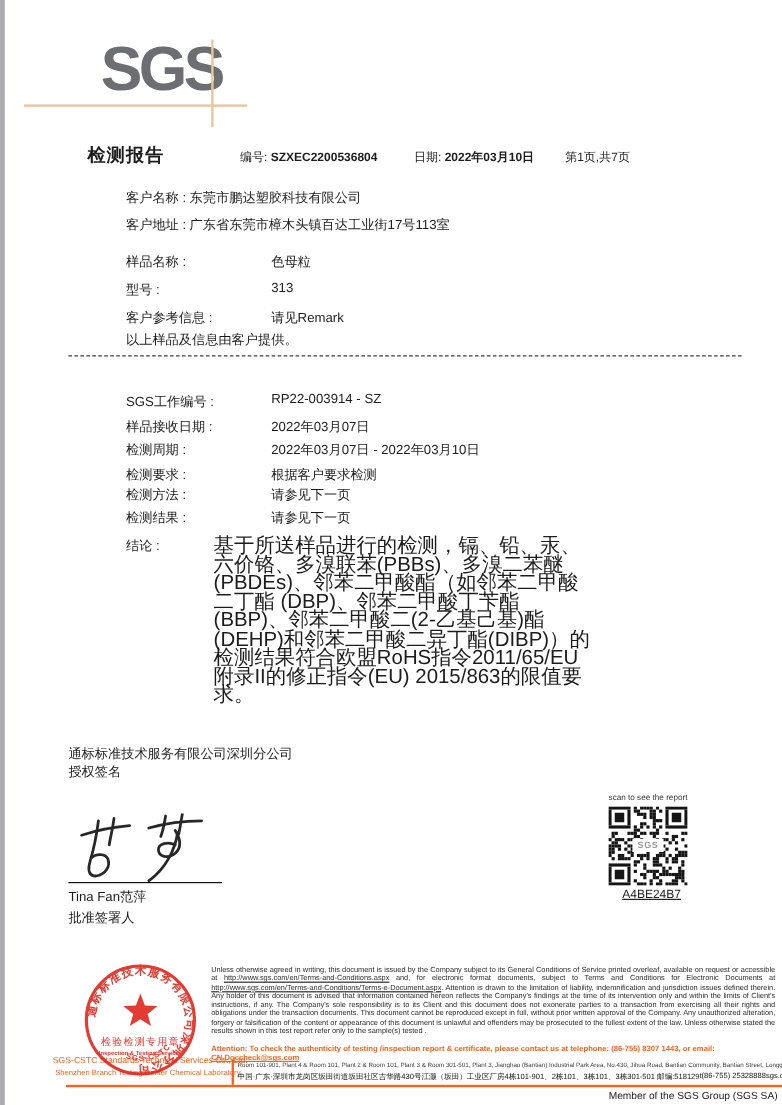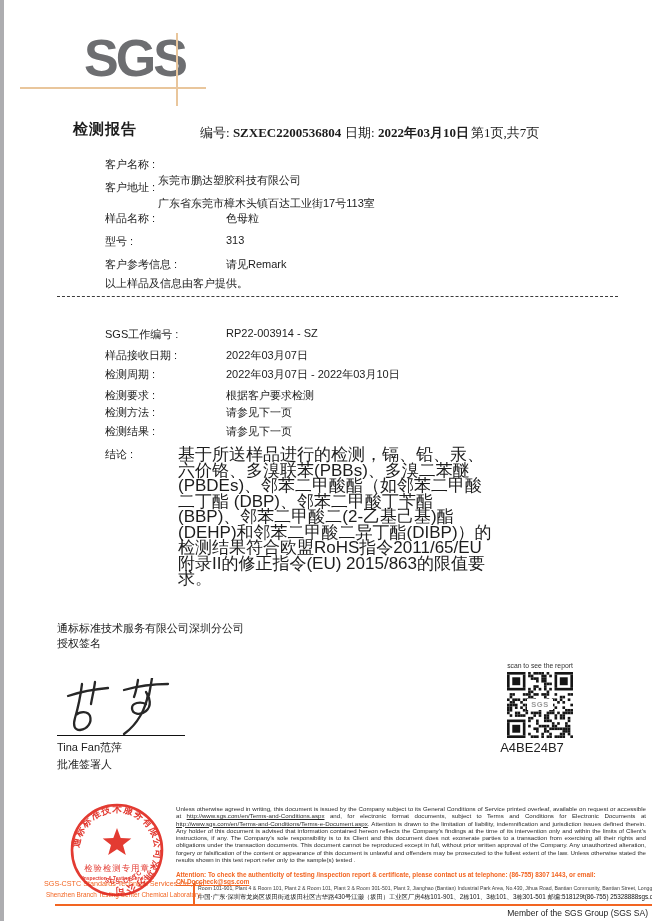--- a/index.html
+++ b/index.html
@@ -6,40 +6,40 @@
   .page{position:relative;width:652px;height:921px;background:#ffffff;overflow:hidden;
         font-family:"Liberation Sans",sans-serif;color:#1c1c1c;}
   .left-edge{position:absolute;left:0;top:0;width:4px;height:921px;background:#adadb0;}
   
   .logo-text{position:absolute;left:84px;top:32px;font-size:52px;font-weight:bold;
              color:#6d6e71;letter-spacing:-3px;line-height:1;}
   .logo-hline{position:absolute;left:20px;top:87px;width:186px;height:2px;background:#e9c69c;}
   .logo-vline{position:absolute;left:176px;top:33px;width:2px;height:73px;background:#e9c69c;}
   
   .title{position:absolute;left:57px;top:120px;font-size:15px;font-weight:bold;letter-spacing:1px;margin-left:16px;}
-  .hfield{position:absolute;top:124px;font-size:13px;white-space:nowrap;font-family:Liberation Serif, serif;}
+  .hfield{position:absolute;top:124px;font-size:10px;white-space:nowrap;}
   .hfield b{font-weight:600;}
   
   .row{position:absolute;left:57px;width:580px;font-size:11px;white-space:nowrap;margin-left:48px;}
   .row .lab{position:absolute;left:0;top:0;}
-  .row .val1{position:absolute;left:53px;top:16px;}
+  .row .val1{position:absolute;left:53px;top:0;}
   .row .val2{position:absolute;left:121px;top:0;}
   .dashsep{position:absolute;left:57px;top:296px;width:561px;border-top:1px dashed #3c3c3c;}
   .conc{position:absolute;left:178px;top:447px;width:314px;font-size:17px;line-height:15.5px;}
   
   .sgline{position:absolute;left:57px;font-size:11px;white-space:nowrap;}
   .sig-svg{position:absolute;left:62px;top:678px;}
   .sig-line{position:absolute;left:57px;top:735px;width:128px;border-top:1.5px solid #111;}
   
   .qr-caption{position:absolute;left:498px;top:662px;width:84px;text-align:center;font-size:6.8px;color:#333;}
   .qr-box{position:absolute;left:507px;top:672px;width:66px;height:66px;background:#fff;}
   .qr-center{position:absolute;left:527px;top:699px;width:26px;height:11px;background:#fff;
              display:flex;align-items:center;justify-content:center;
              font-size:7.5px;font-weight:bold;color:#9a9a9a;letter-spacing:.5px;}
-  .qr-code-label{position:absolute;left:490px;top:740px;width:84px;text-align:center;font-size:13px;color:#222;}
+  .qr-code-label{position:absolute;left:501px;top:740px;width:84px;text-align:center;font-size:10px;color:#222;text-decoration:underline;}
   
   .stamp{position:absolute;left:52px;top:797px;opacity:.9;}
   .co-orange1{position:absolute;left:44px;top:879px;font-size:7.2px;color:#f26522;white-space:nowrap;}
   .co-orange2{position:absolute;left:46px;top:891px;font-size:6.4px;color:#f26522;white-space:nowrap;}
   .fineprint{position:absolute;left:176px;top:805px;width:470px;font-size:6.15px;line-height:7.25px;
              color:#2b2b2b;text-align:justify;}
   .fineprint .lnk{text-decoration:underline;}
   .attention{position:absolute;left:176px;top:871px;width:470px;font-size:6.4px;line-height:7px;
              color:#f26522;font-weight:bold;}
   .attention .lnk{text-decoration:underline;}

